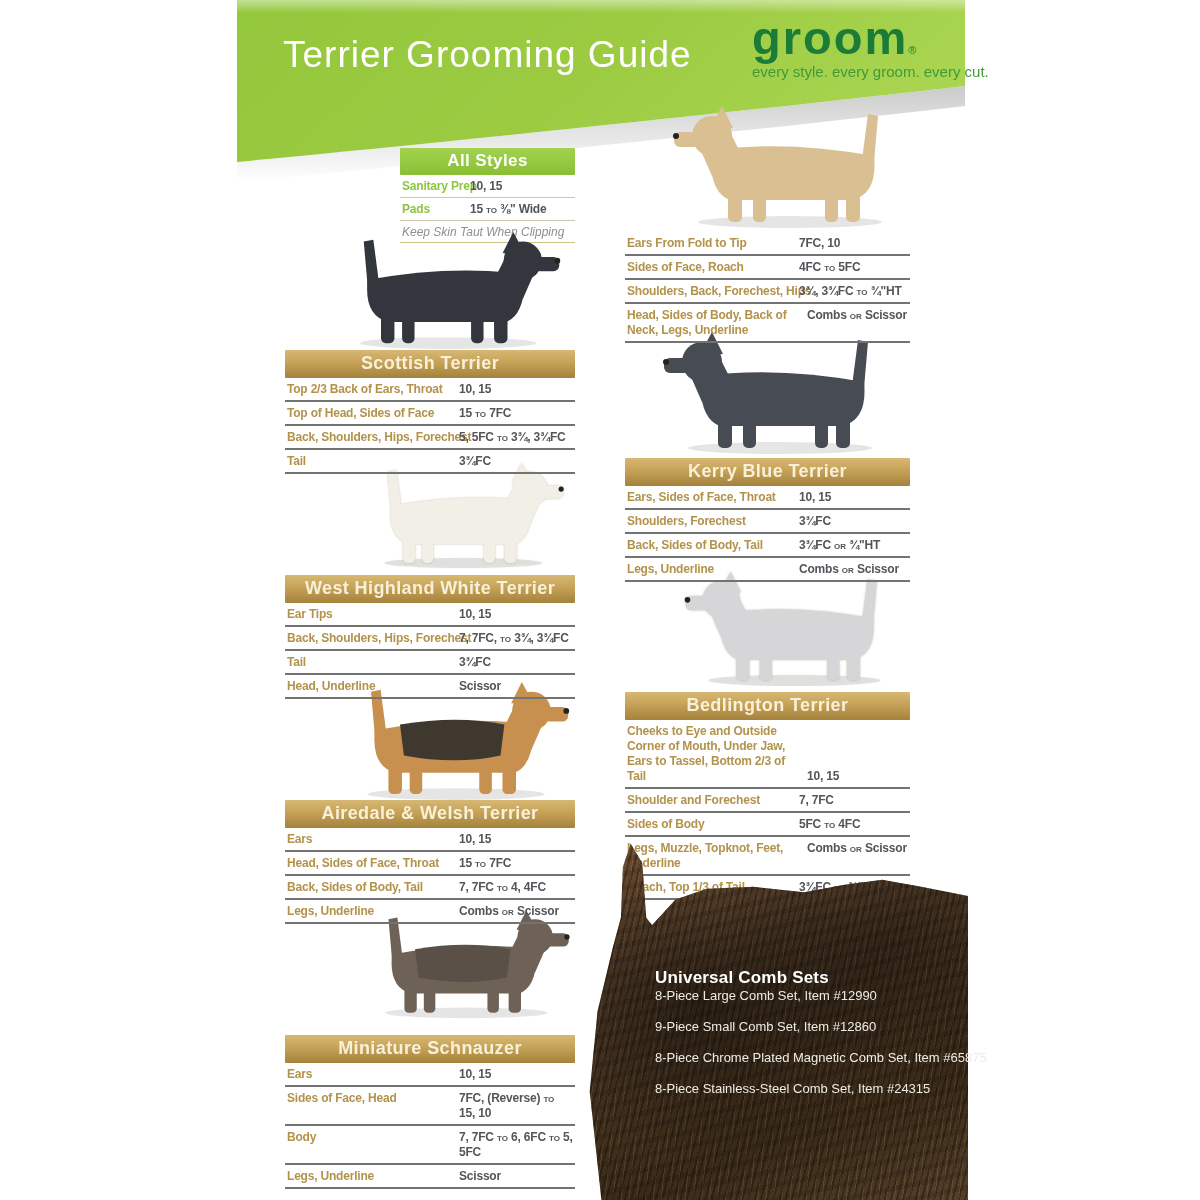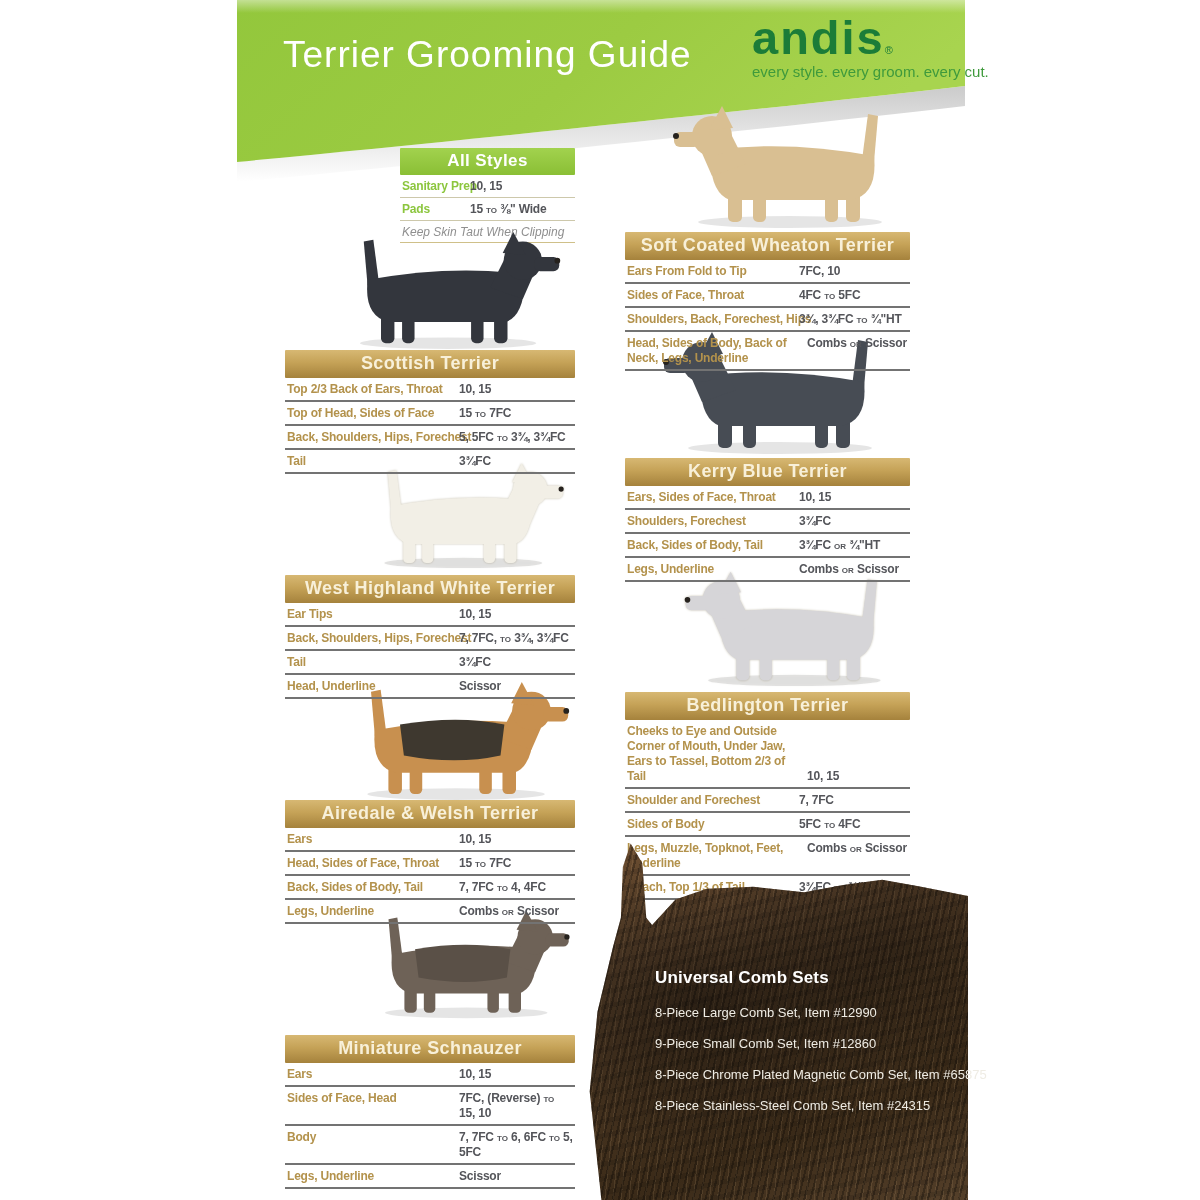--- a/index.html
+++ b/index.html
@@ -48,21 +48,21 @@
                       17.5% 22%,19% 24%,25% 17%,33% 14%,45% 13.5%,58% 15%,68% 13%,78% 11.5%,
                       88% 13.5%,100% 16%,100% 100%);
     background:
       radial-gradient(ellipse at 32% 46%, rgba(0,0,0,.45) 0%, rgba(0,0,0,0) 55%),
       radial-gradient(ellipse at 80% 30%, rgba(0,0,0,.35) 0%, rgba(0,0,0,0) 40%),
       repeating-linear-gradient(104deg, rgba(0,0,0,.28) 0 2px, rgba(0,0,0,0) 2px 6px),
       repeating-linear-gradient(96deg, rgba(255,214,160,.10) 0 1px, rgba(0,0,0,0) 1px 8px),
       repeating-linear-gradient(168deg, rgba(0,0,0,.12) 0 5px, rgba(0,0,0,0) 5px 14px),
       linear-gradient(160deg,#6d4e30 0%,#57402a 28%,#46331f 55%,#3a2a18 75%,#55402a 100%);}
   .fur-text{left:655px;top:968px;width:300px;color:#fff;}
-  .fur-title{font-size:17px;font-weight:700;letter-spacing:.2px;margin-bottom:17px;}
+  .fur-title{font-size:17px;font-weight:700;letter-spacing:.2px;margin-bottom:0;}
   .fur-item{font-size:13px;font-weight:400;color:#efece4;margin-bottom:16px;white-space:nowrap;}
 </style>
 </head>
 <body>
 
 <div class="canvas">
 
   <svg width="0" height="0" style="position:absolute">
     <symbol id="dogshape" viewBox="0 0 240 130">
       <ellipse cx="118" cy="122" rx="92" ry="6" fill="rgba(0,0,0,0.10)"></ellipse>
@@ -100,21 +100,21 @@
           <stop offset="1" stop-color="rgba(255,255,255,0)"></stop>
         </linearGradient>
       </defs>
       <path d="M0,162 C230,140 520,110 728,86 L728,106 C520,130 230,160 0,182 Z" fill="url(#shadowGrad)"></path>
       <path d="M0,0 H728 V86 C520,110 230,140 0,162 Z" fill="url(#bandGrad)"></path>
       <rect x="0" y="0" width="728" height="13" fill="url(#topHi)"></rect>
     </svg>
   </div>
   <div class="abs band-title">Terrier Grooming Guide</div>
   <div class="abs brand">
-    <span class="brand-word">andis</span><span class="brand-reg">®</span>
+    <span class="brand-word">groom</span><span class="brand-reg">®</span>
     <div class="brand-tag">every style. every groom. every cut.</div>
   </div>
 
   <div class="tbl tbl-allstyles" style="left:400px;top:148px;width:175px;">
     <div class="tbl-head green-head">All Styles</div>
     <div class="row">
       <span class="lbl green-lbl">Sanitary Prep</span>
       <span class="val">10, 15</span>
     </div>
     <div class="row">
@@ -241,27 +241,26 @@
       <span class="lbl gold-lbl">Body</span>
       <span class="val" style="max-width:118px;">7, 7FC <span class="sc">to</span> 6, 6FC <span class="sc">to</span> 5, 5FC</span>
     </div>
     <div class="row">
       <span class="lbl gold-lbl">Legs, Underline</span>
       <span class="val">Scissor</span>
     </div>
   </div>
 
   <div class="tbl" style="left:625px;top:232px;width:285px;">
-    <div class="tbl-head gold-head">Soft Coated Wheaton Terrier</div>
     <div class="row">
       <span class="lbl gold-lbl">Ears From Fold to Tip</span>
       <span class="val">7FC, 10</span>
     </div>
     <div class="row">
-      <span class="lbl gold-lbl">Sides of Face, Throat</span>
+      <span class="lbl gold-lbl">Sides of Face, Roach</span>
       <span class="val">4FC <span class="sc">to</span> 5FC</span>
     </div>
     <div class="row">
       <span class="lbl gold-lbl">Shoulders, Back, Forechest, Hips</span>
       <span class="val">3¾, 3¾FC <span class="sc">to</span> ¾"HT</span>
     </div>
     <div class="row">
       <span class="lbl wrap gold-lbl" style="width:180px;">Head, Sides of Body, Back of Neck, Legs, Underline</span>
       <span class="val">Combs <span class="sc">or</span> Scissor</span>
     </div>

